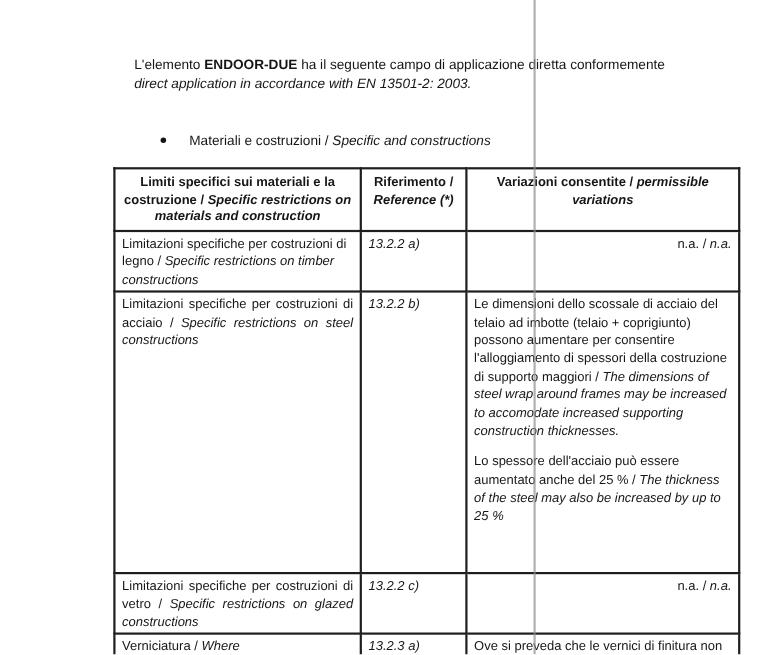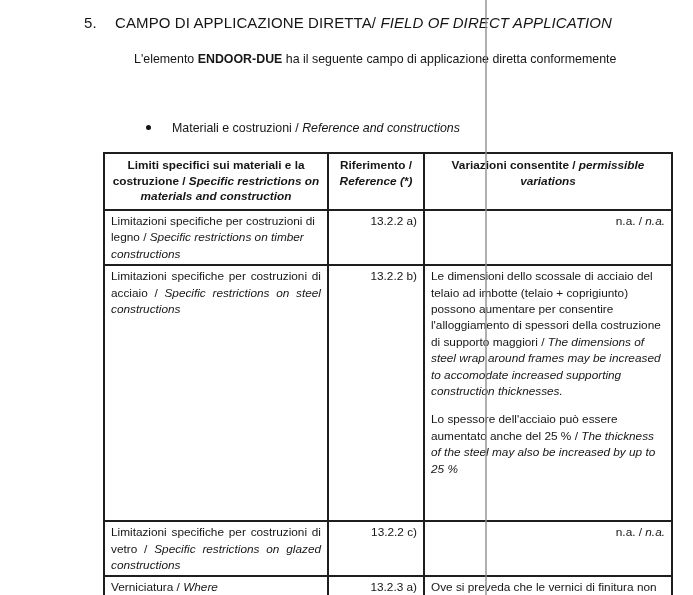--- a/index.html
+++ b/index.html
@@ -20,21 +20,21 @@
   .heading{
     position:absolute;left:84px;top:14px;
     font-size:15px;white-space:nowrap;letter-spacing:0.1px;
   }
   .heading .num{display:inline-block;width:31px;}
   .it{font-style:italic;}
   .b{font-weight:bold;}
   .bi{font-weight:bold;font-style:italic;}
   .intro{
     position:absolute;left:122px;top:51px;width:540px;
-    font-size:12.4px;line-height:16.8px;margin-left:12px;
+    font-size:12.4px;line-height:16.8px;
   }
   .intro .line{white-space:nowrap;}
   .bullet{
     position:absolute;left:146px;top:120px;
     font-size:12.4px;line-height:16px;white-space:nowrap;
   }
   .dot{
     display:inline-block;width:5px;height:5px;border-radius:50%;
     background:#141414;vertical-align:middle;margin-bottom:2px;
   }
@@ -52,43 +52,41 @@
     overflow:hidden;
   }
   table.doc thead th{
     font-weight:bold;text-align:center;height:57px;
     padding-top:4px;line-height:15.6px;
   }
   .r1{height:53px;}
   .r2{height:256px;margin-top:12px;}
   .r3{height:49px;}
   .r4{height:80px;}
-  td.c2{text-align:right;}
+  td.c2{text-align:left;font-style:italic;}
   td.c3.na{text-align:right;}
   td.c1.j{text-align:justify;}
   td p{margin:0 0 12px 0;}
   td p:last-child{margin-bottom:0;}
 </style>
 </head>
 <body>
 
 <div class="page">
 
   <div class="scanline"></div>
 
-  <div class="heading">
-    <span class="num">5.</span><span>CAMPO DI APPLICAZIONE DIRETTA/</span><span class="it"> FIELD OF DIRECT APPLICATION</span>
-  </div>
 
   <div class="intro">
     <div class="line"><span>L'elemento </span><span class="b">ENDOOR-DUE</span><span> ha il seguente campo di applicazione diretta conformemente</span></div>
+    <div class="line"><span class="it">direct application in accordance with EN 13501-2: 2003.</span></div>
   </div>
 
   <div class="bullet">
-    <span class="dot"></span><span class="lbl"><span>Materiali e costruzioni / </span><span class="it">Reference and constructions</span></span>
+    <span class="dot"></span><span class="lbl"><span>Materiali e costruzioni / </span><span class="it">Specific and constructions</span></span>
   </div>
 
   <table class="doc">
     <colgroup>
       <col style="width:224px">
         <col style="width:96px">
         <col style="width:248px">
     </colgroup>
     <thead>
       <tr>

